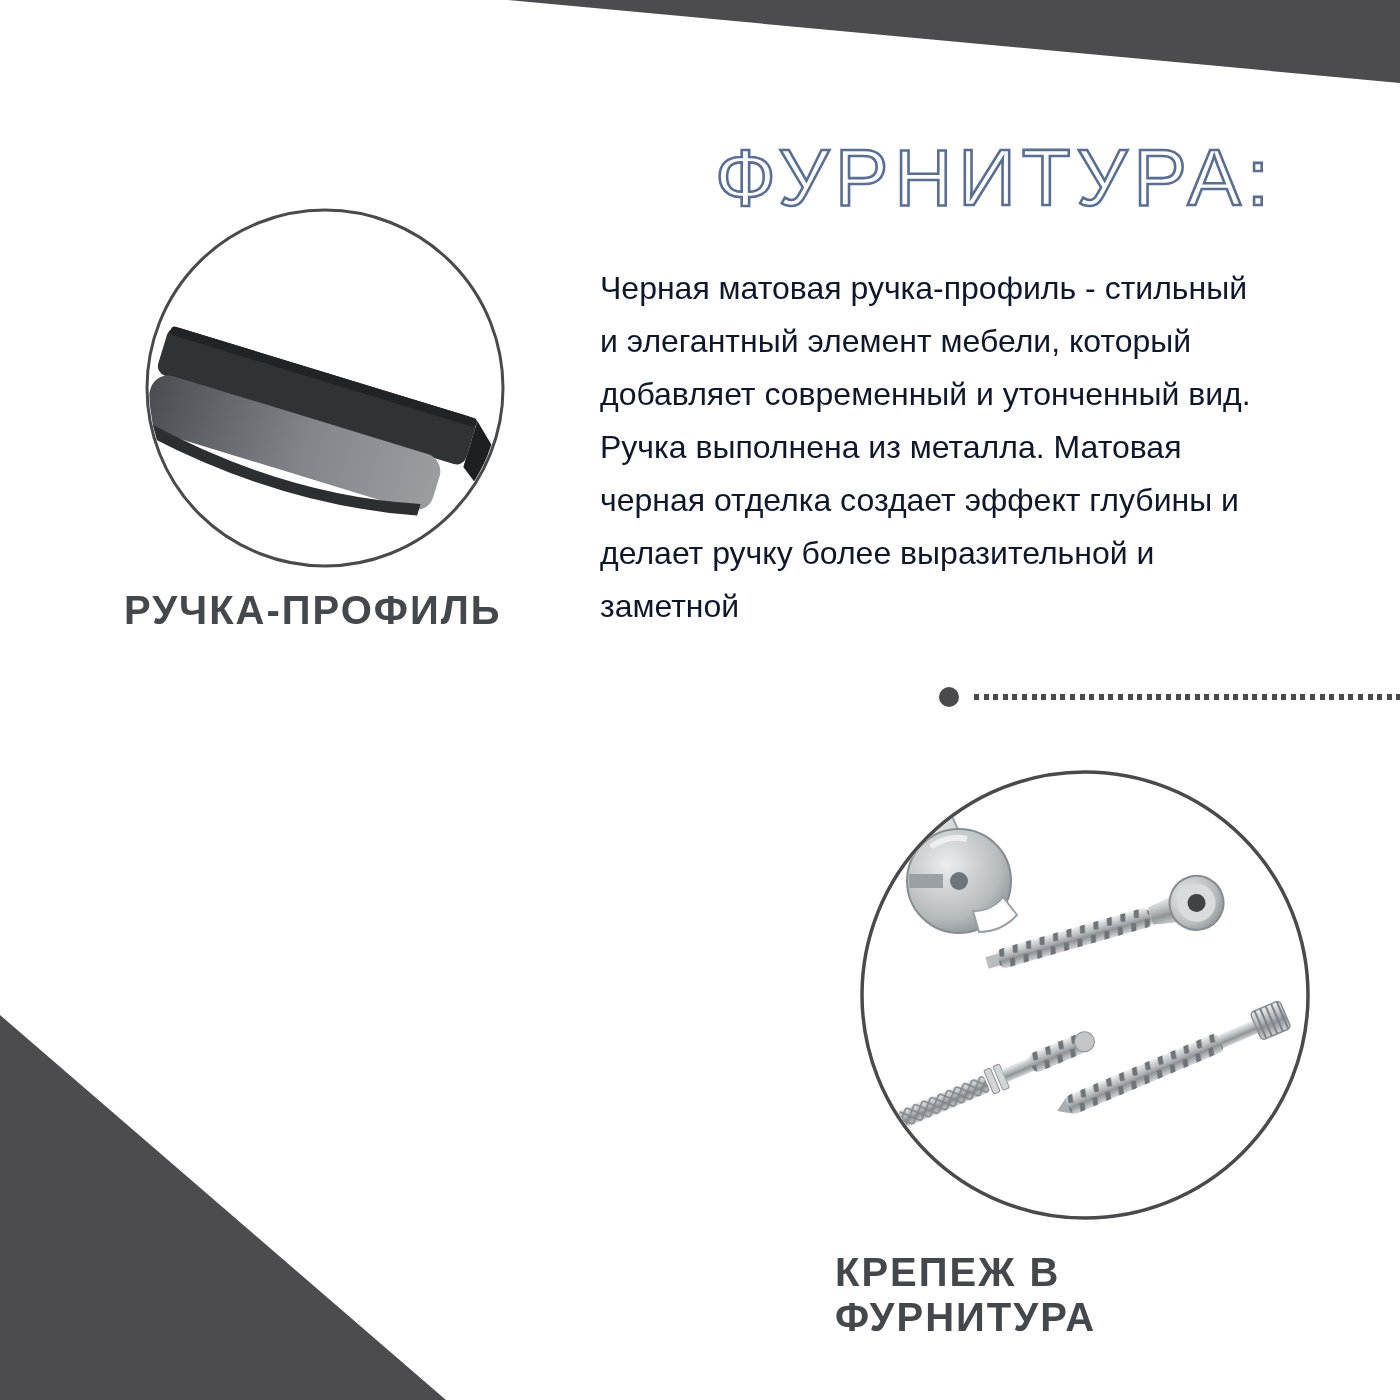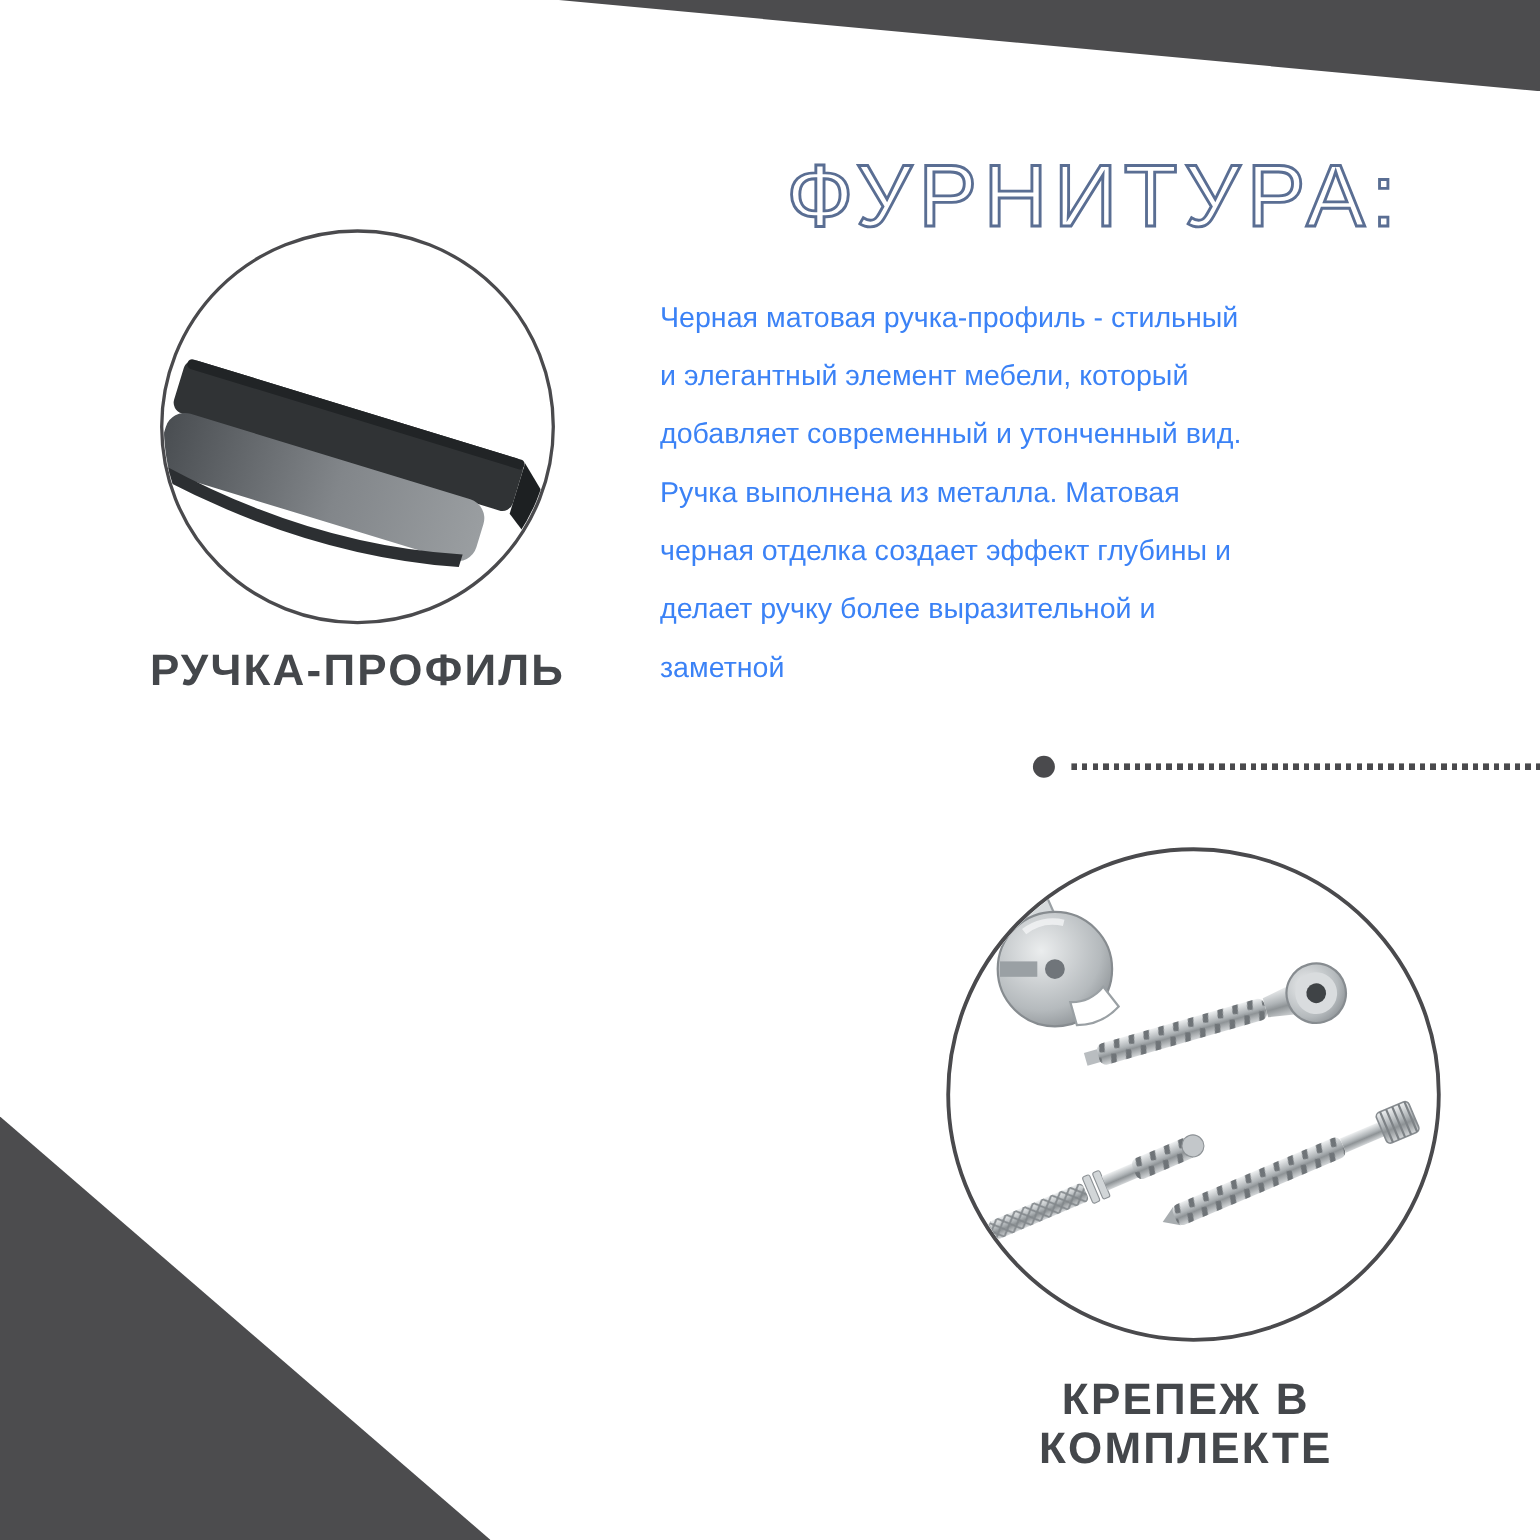--- a/index.html
+++ b/index.html
@@ -16,27 +16,27 @@
   .corner-bl{left:0;top:1015px;width:446px;height:385px;
     clip-path:polygon(0 0,0 100%,100% 100%);}
   .title-svg{position:absolute;left:645px;top:118px;width:700px;height:112px;}
   .title-svg text{
     font-family:"Liberation Sans", sans-serif;
     font-size:80px;letter-spacing:6px;
     fill:#ffffff;stroke:#5a6e93;stroke-width:2.6px;
   }
   .para{
     position:absolute;
-    font-size:26px;line-height:53px;color:#3b82f6;
+    font-size:32px;line-height:53px;color:#0f172a;
     white-space:pre-line;
   }
   .para-handle{left:600px;top:262px;width:720px;text-align:left;}
   .para-care{right:630px;top:760px;width:700px;text-align:right;}
   .circle-label{
-    position:absolute;text-align:center;
+    position:absolute;text-align:left;
     font-weight:bold;font-size:40px;letter-spacing:2px;color:#44474b;
   }
   .label-handle{left:124px;top:588px;width:402px;}
   .label-fasteners{left:835px;top:1250px;width:486px;}
   .circle-svg{position:absolute;}
   .circle-handle{left:144px;top:207px;width:362px;height:362px;}
   .circle-fasteners{left:857px;top:767px;width:456px;height:456px;}
   .divider-dot{
     position:absolute;left:939px;top:687px;width:20px;height:20px;
     border-radius:50%;background:#4a4a4d;
@@ -159,15 +159,15 @@
         <polygon points="0,0 14,-9 14,9" fill="#a8adb0"></polygon>
         <rect x="12" y="-10" width="166" height="20" rx="6" fill="url(#gMet)"></rect>
         <rect x="12" y="-10" width="166" height="20" rx="6" fill="url(#pThread)"></rect>
         <rect x="178" y="-7" width="38" height="14" fill="url(#gMet)"></rect>
         <rect x="216" y="-15" width="32" height="30" rx="4" fill="url(#gMet)" stroke="#878c90" stroke-width="1.5"></rect>
         <path d="M221,-15 V15 M227,-15 V15 M233,-15 V15 M239,-15 V15 M245,-15 V15" stroke="#7d8286" stroke-width="2"></path>
       </g>
     </g>
   </svg>
 
-  <div class="circle-label label-fasteners">КРЕПЕЖ В КОМПЛЕКТЕ</div>
+  <div class="circle-label label-fasteners">КРЕПЕЖ В ФУРНИТУРА</div>
 
 </div>
 
 </body></html>

